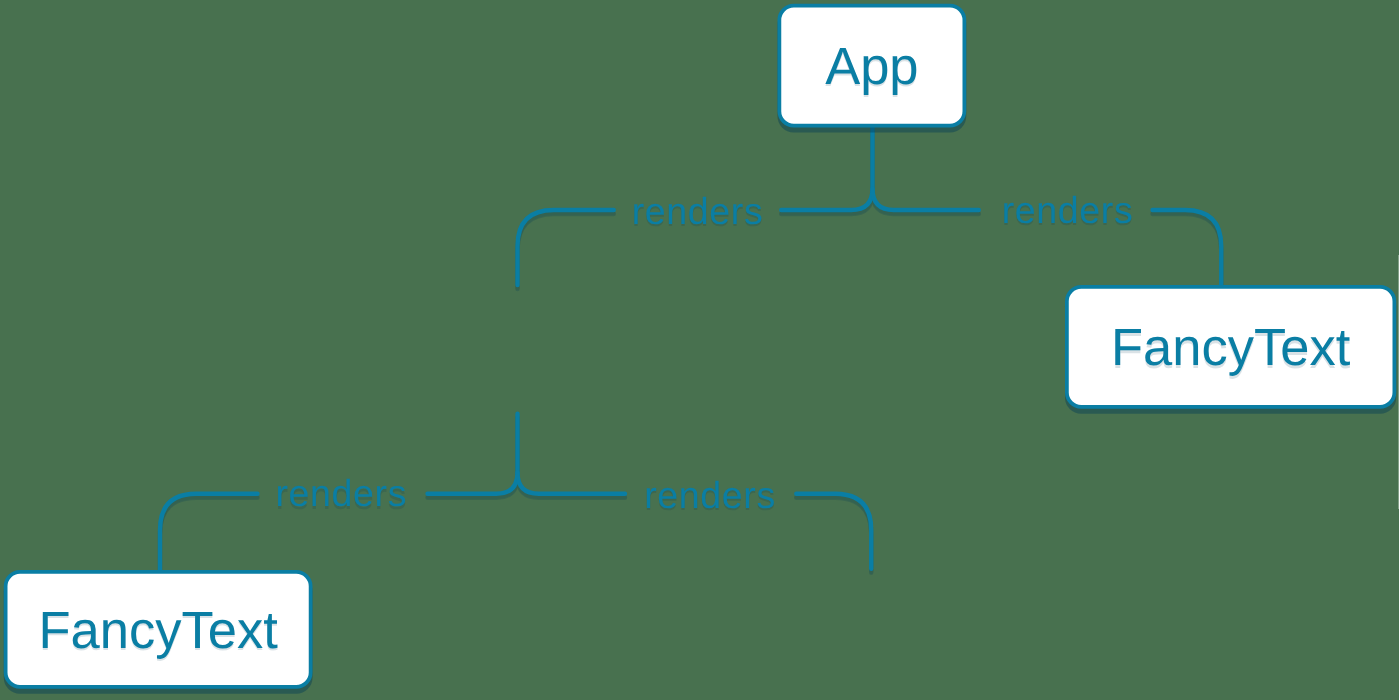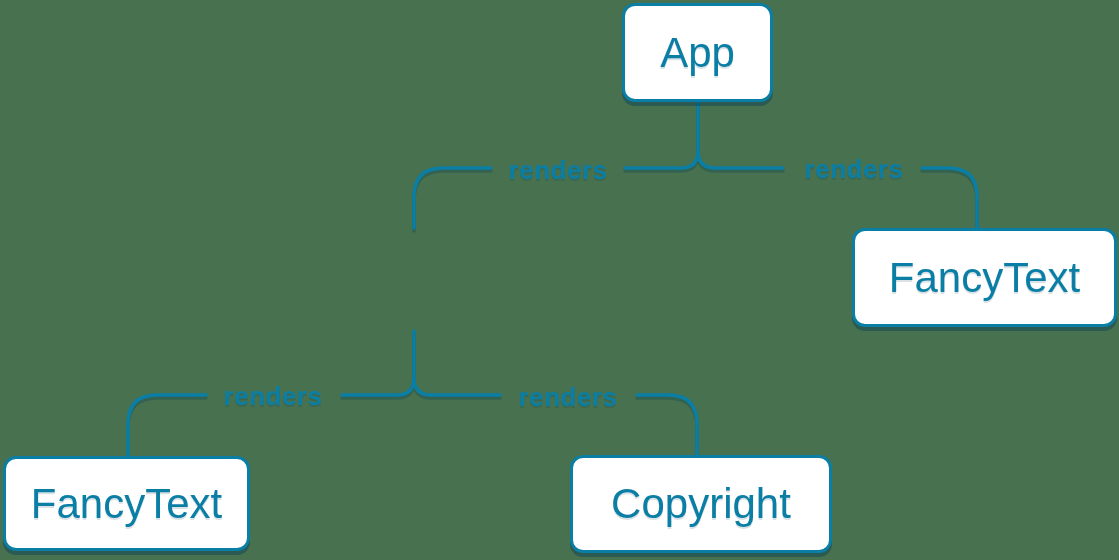--- a/index.html
+++ b/index.html
@@ -48,22 +48,22 @@
   }
   .node-app                  { left: 622px; top: 3px;   width: 151px; height: 99px;  }
   .node-inspiration-generator{ left: 196px; top: 228px; width: 461px; height: 100px; }
   .node-fancy-text-right     { left: 852px; top: 228px; width: 265px; height: 99px;  }
   .node-fancy-text-left      { left: 3px;   top: 456px; width: 247px; height: 95px;  }
   .node-copyright            { left: 570px; top: 455px; width: 262px; height: 98px;  }
   .edge-label {
     position: absolute;
     transform: translate(-50%, -50%);
     color: var(--accent, #0a7ea4);
-    font-size: 26px;
-    font-weight: 700;
+    font-size: 30px;
+    font-weight: 400;
     letter-spacing: 0.5px;
     text-shadow: 0 2px 0 rgba(7, 62, 87, 0.18);
     white-space: nowrap;
   }
   .edge-label-0 { left: 558px; top: 170px; }
   .edge-label-1 { left: 854px; top: 169px; }
   .edge-label-2 { left: 273px; top: 396px; }
   .edge-label-3 { left: 568px; top: 397px; }
 </style>
 </head>
@@ -92,22 +92,19 @@
 
 
   <div class="node node-fancy-text-right">
     <span>FancyText</span>
   </div>
 
   <div class="node node-fancy-text-left">
     <span>FancyText</span>
   </div>
 
-  <div class="node node-copyright">
-    <span>Copyright</span>
-  </div>
 
   <div class="edge-label edge-label-0">renders</div>
   <div class="edge-label edge-label-1">renders</div>
   <div class="edge-label edge-label-2">renders</div>
   <div class="edge-label edge-label-3">renders</div>
 
 </div>
 
 </body></html>

